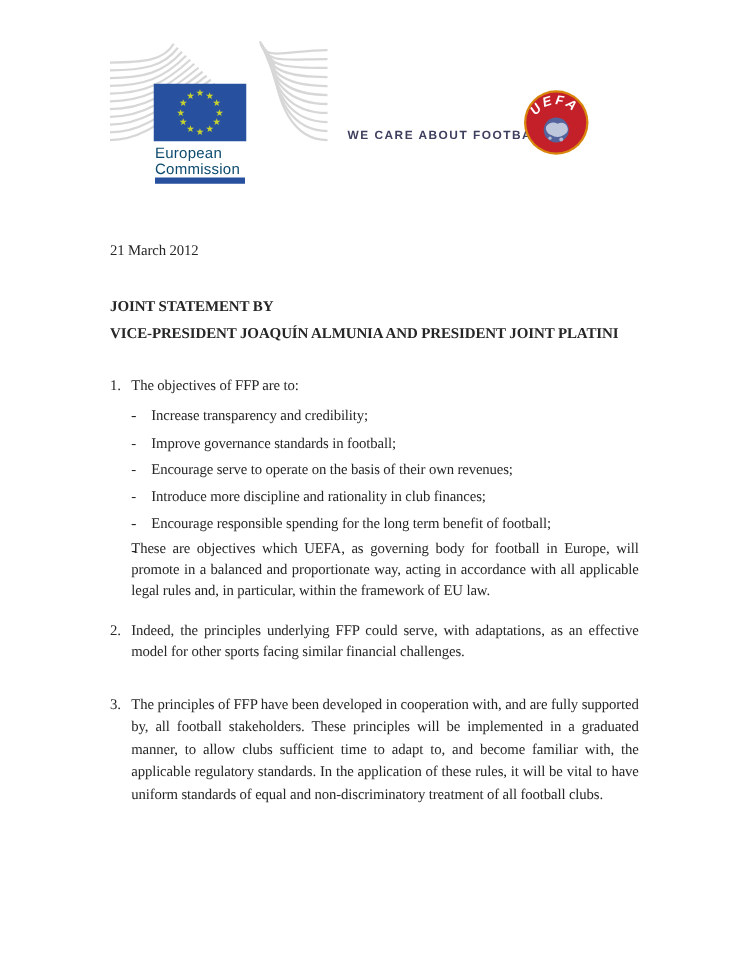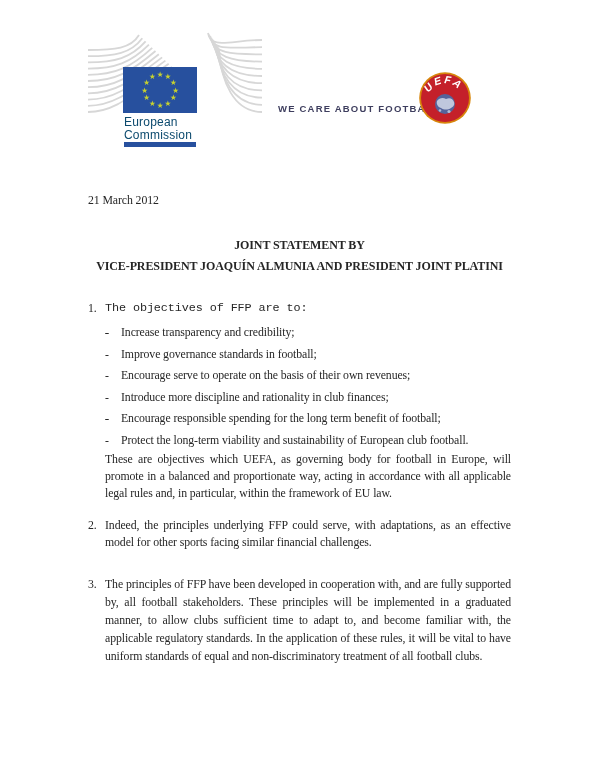--- a/index.html
+++ b/index.html
@@ -31,27 +31,27 @@
   }
   .uefa-logo-svg { position:absolute; left:418px; top:71px; }
 
   
   .content {
     margin:4px 89px 0 88px; width:423px;
     font-size:11.8px; letter-spacing:-0.1px;
   }
   .date { margin-top:28px; line-height:15px; }
   .titles {
-    margin-top:27px; text-align:center; font-weight:bold;
+    margin-top:27px; text-align:left; font-weight:bold;
     line-height:21px; font-size:12px;
   }
   .item { position:relative; padding-left:17px; }
   .item .num { position:absolute; left:0; top:0; }
   .item-1 { margin-top:24px; }
-  .item-1 .lead { line-height:15px;font-family:Liberation Mono, monospace; }
+  .item-1 .lead { line-height:15px; }
   .bullets { margin-top:6px; }
   .bullet { position:relative; padding-left:16px; line-height:21.5px; }
   .bullet .dash { position:absolute; left:0; top:0; }
   .continuation { line-height:17px; text-align:justify; }
   .item-2 { margin-top:15px; line-height:17px; }
   .item-2 .lead { text-align:justify; }
   .item-3 { margin-top:24px; line-height:18px; }
   .item-3 .lead { text-align:justify; }
 </style>
 </head>
@@ -160,21 +160,20 @@
       </div>
       <div class="bullet">
         <span class="dash">-</span>
       </div>
       <div class="bullet">
         <span class="dash">-</span>
         <span>Encourage responsible spending for the long term benefit of football;</span>
       </div>
       <div class="bullet">
         <span class="dash">-</span>
-        <span>Protect the long-term viability and sustainability of European club football.</span>
       </div>
     </div>
     <div class="continuation">These are objectives which UEFA, as governing body for football in Europe, will promote in a balanced and proportionate way, acting in accordance with all applicable legal rules and, in particular, within the framework of EU law.</div>
   </div>
 
   <div class="item item-2">
     <span class="num">2.</span>
     <div class="lead">Indeed, the principles underlying FFP could serve, with adaptations, as an effective model for other sports facing similar financial challenges.</div>
   </div>
 

